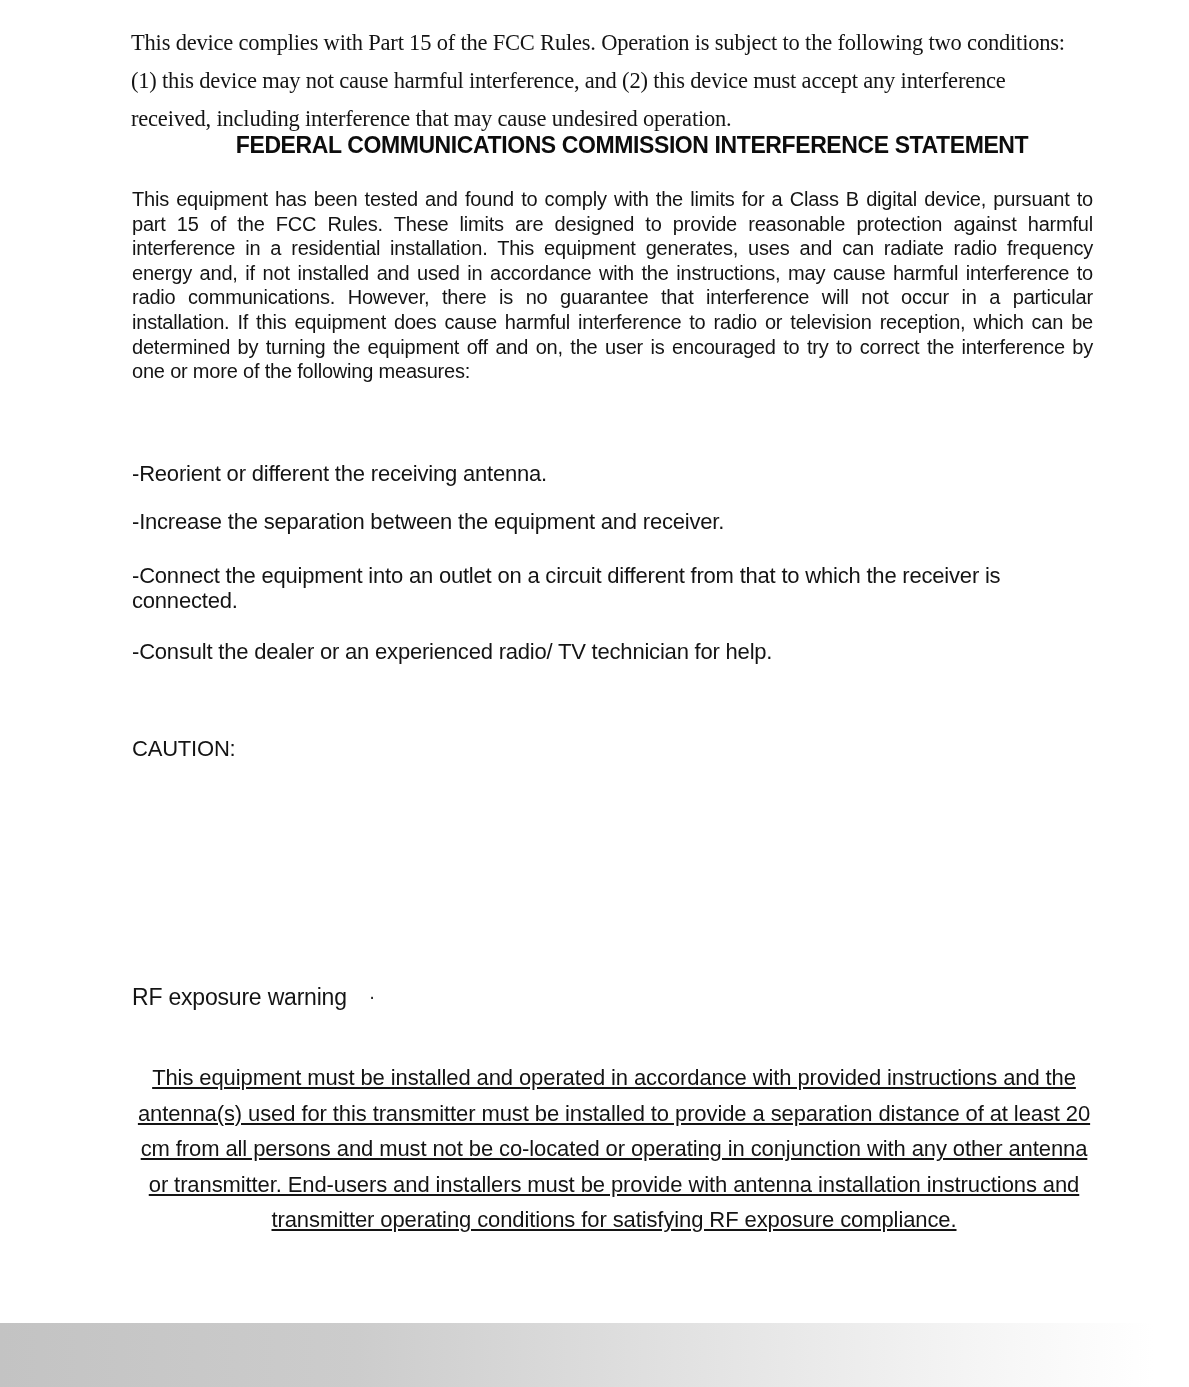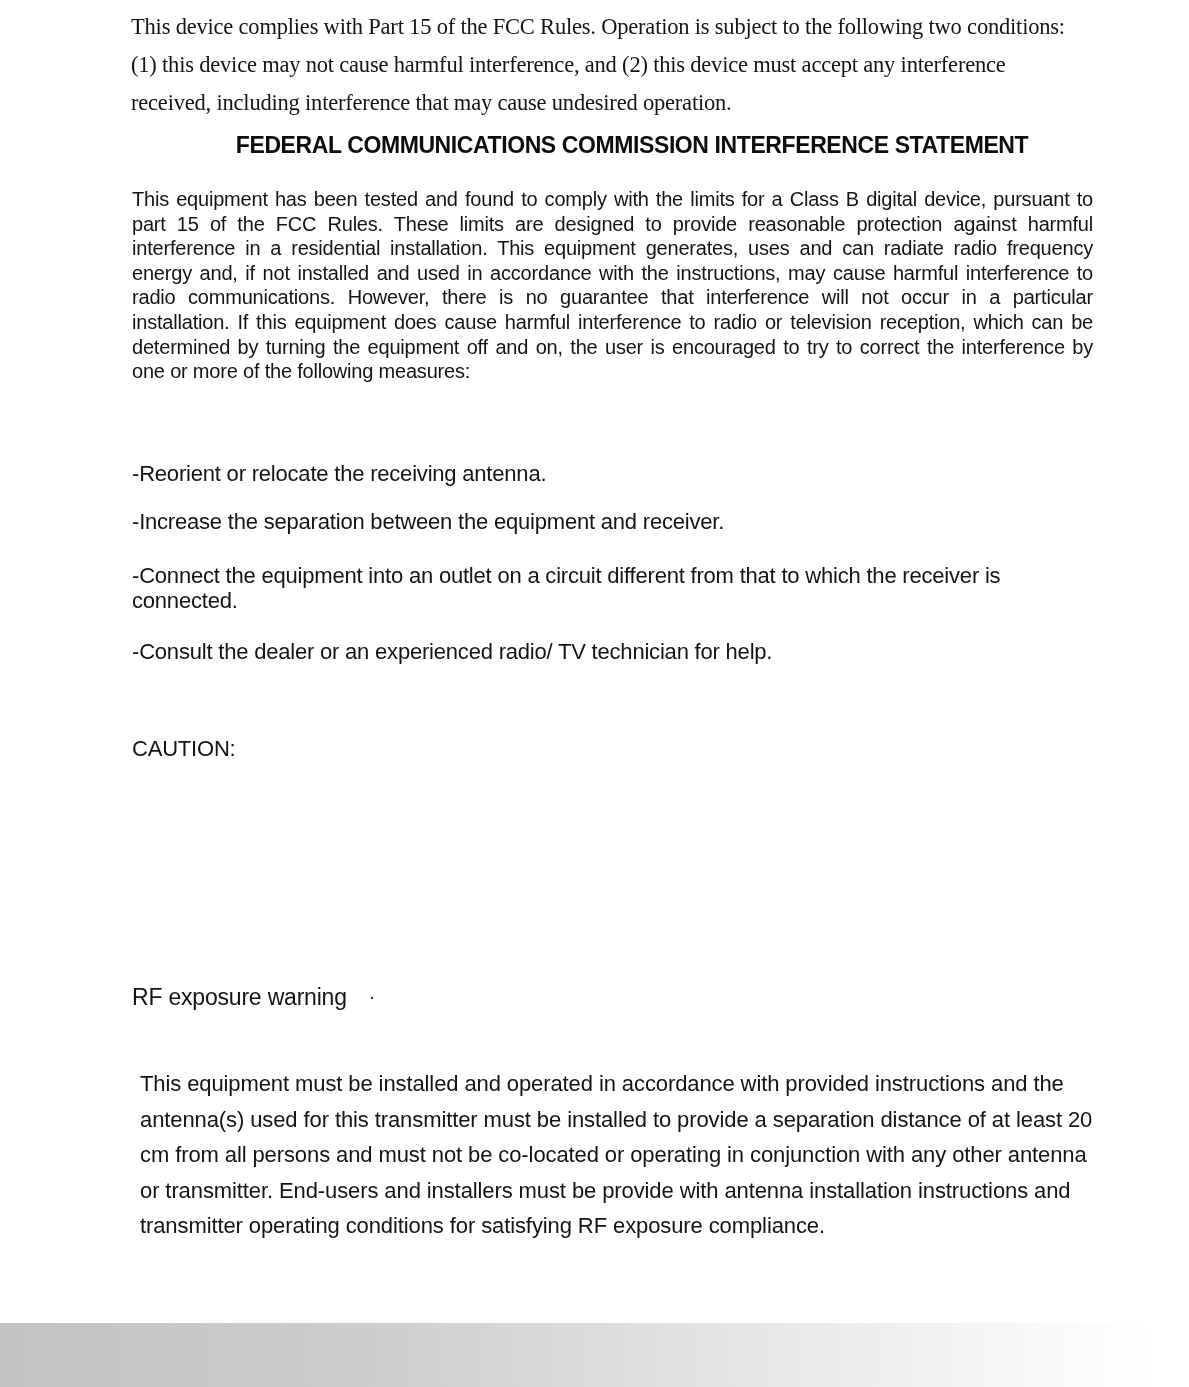--- a/index.html
+++ b/index.html
@@ -11,21 +11,21 @@
     position: relative;
     width: 1189px;
     height: 1387px;
     background: #ffffff;
     overflow: hidden;
     color: #111111;
   }
   
   .intro {
     position: absolute;
-    top: 8px;
+    top: 24px;
     left: 131px;
     width: 958px;
     margin: 0;
     font-family: "Liberation Serif", "DejaVu Serif", serif;
     font-size: 22.5px;
     line-height: 38px;
     letter-spacing: -0.2px;
     text-align: left;
     color: #141414;
   }
@@ -101,27 +101,28 @@
     font-size: 20px;
     vertical-align: 2px;
     color: #2a2a2a;
   }
   
   .rf-par {
     position: absolute;
     top: 1058px;
     left: 132px;
     width: 960px;
-    margin: 8px;
+    margin: 2px;
     font-family: "Liberation Sans", "DejaVu Sans", sans-serif;
     font-size: 22px;
     line-height: 35.5px;
     letter-spacing: -0.1px;
-    text-align: left;
+    text-align: center;
     color: #141414;
+    text-decoration: underline;
   }
   
   .footer-bar {
     position: absolute;
     top: 1323px;
     left: 0;
     width: 1189px;
     height: 64px;
     background: linear-gradient(to right, #c3c3c3 0%, #cccccc 30%, #e2e2e2 58%, #f7f7f7 85%, #ffffff 97%);
   }
@@ -130,21 +131,21 @@
 <body>
 
 <div class="page">
 
   <p class="intro">This device complies with Part 15 of the FCC Rules. Operation is subject to the following two conditions: (1) this device may not cause harmful interference, and (2) this device must accept any interference received, including interference that may cause undesired operation.</p>
 
   <h1 class="heading">FEDERAL COMMUNICATIONS COMMISSION INTERFERENCE STATEMENT</h1>
 
   <p class="body-par">This equipment has been tested and found to comply with the limits for a Class B digital device, pursuant to part 15 of the FCC Rules. These limits are designed to provide reasonable protection against harmful interference in a residential installation. This equipment generates, uses and can radiate radio frequency energy and, if not installed and used in accordance with the instructions, may cause harmful interference to radio communications. However, there is no guarantee that interference will not occur in a particular installation. If this equipment does cause harmful interference to radio or television reception, which can be determined by turning the equipment off and on, the user is encouraged to try to correct the interference by one or more of the following measures:</p>
 
-  <div class="measure m1">-Reorient or relocate the receiving antenna.</div>
+  <div class="measure m1">-Reorient or different the receiving antenna.</div>
 
   <div class="measure m2">-Increase the separation between the equipment and receiver.</div>
 
   <div class="measure m4">-Consult the dealer or an experienced radio/ TV technician for help.</div>
 
   <div class="measure m3">-Connect the equipment into an outlet on a circuit different from that to which the receiver is connected.</div>
 
   <div class="caution">
     <div>CAUTION:</div>
   </div>

